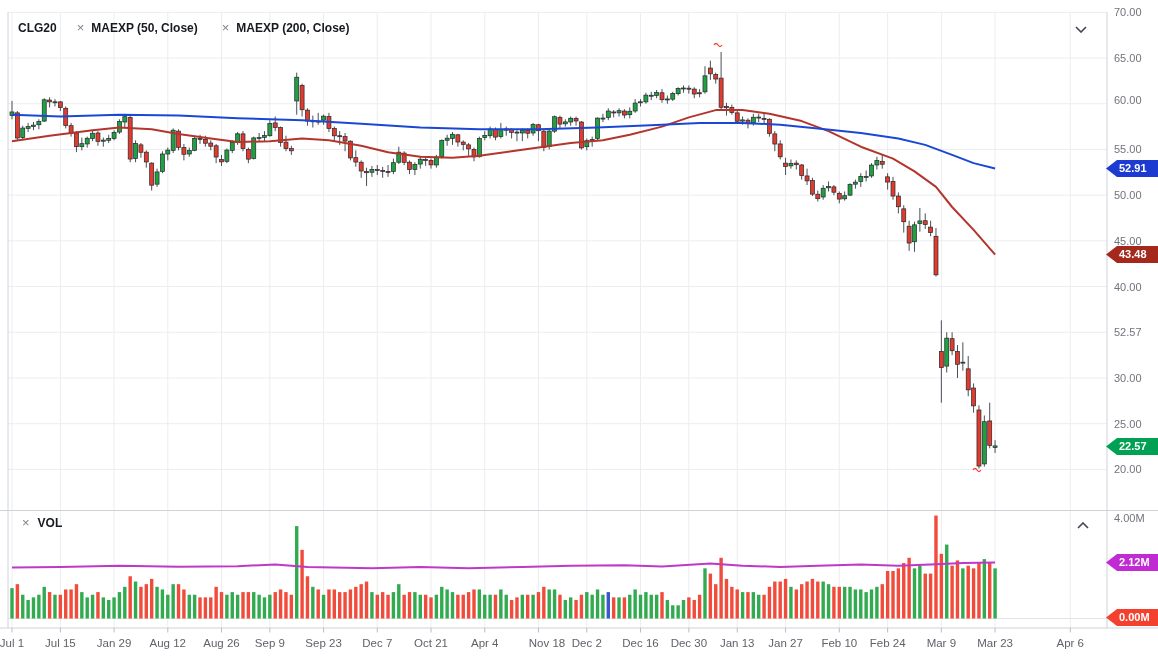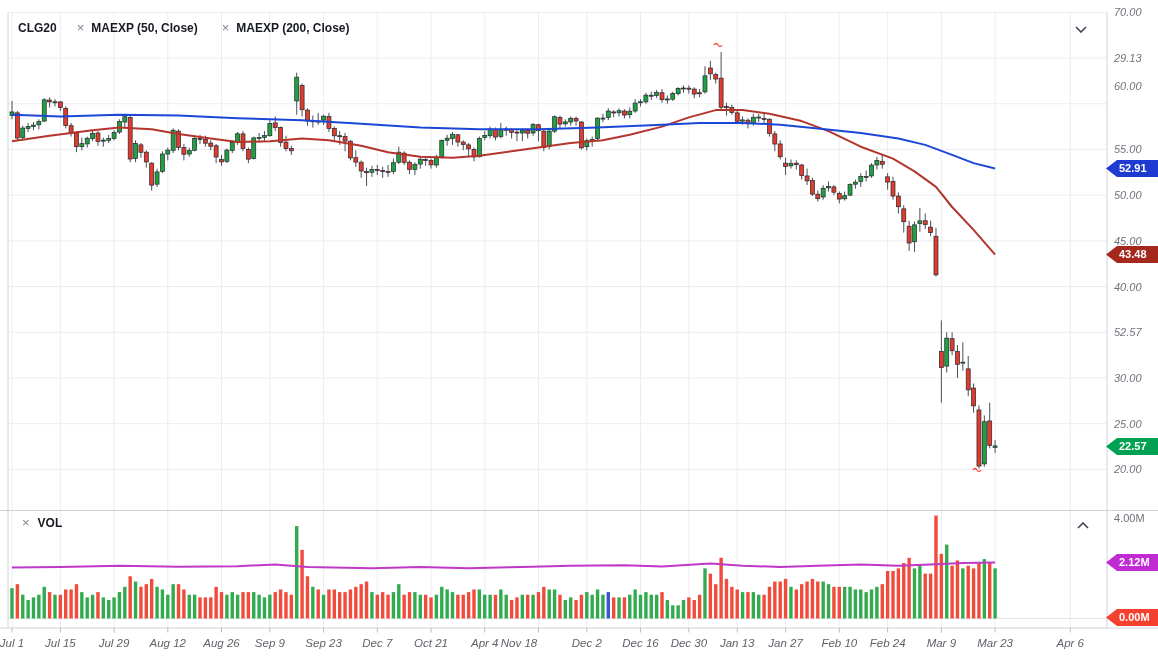--- a/index.html
+++ b/index.html
@@ -14,21 +14,21 @@
   .vol-legend{position:absolute;left:22px;top:515px;display:flex;align-items:center;
           font-size:12px;font-weight:bold;color:#16191f;z-index:5;}
   .vol-legend .x{color:#7d828c;font-weight:normal;font-size:13px;margin-right:8px;cursor:pointer;}
   .chev{position:absolute;width:20px;height:16px;z-index:6;cursor:pointer;display:flex;
         align-items:center;justify-content:center;}
   .axis-label{position:absolute;font-size:11px;color:#70737c;height:14px;line-height:14px;left:1114px;}
   .date-label{position:absolute;font-size:11.5px;color:#5f6268;top:637px;width:60px;text-align:center;}
   .badge{position:absolute;left:1106px;width:52px;height:17px;line-height:17px;color:#fff;
          font-size:11px;font-weight:bold;padding-left:13px;box-sizing:content-box;
          clip-path:polygon(0 50%,11px 0,100% 0,100% 100%,11px 100%);z-index:4;}
-  .layer{position:absolute;left:0;top:0;width:1158px;height:662px;pointer-events:none;font-style:italic;}
+  .layer{position:absolute;left:0;top:0;width:1158px;height:662px;pointer-events:none;}
 </style>
 </head>
 <body>
 
 <div id="app">
   <svg id="plot" class="" width="1158" height="662">
       <line x1="8" x2="1107" y1="12.3" y2="12.3" stroke="#ebedf0" stroke-width="1"></line>
       <line x1="8" x2="1107" y1="58.00999999999999" y2="58.00999999999999" stroke="#ebedf0" stroke-width="1"></line>
       <line x1="8" x2="1107" y1="103.71999999999998" y2="103.71999999999998" stroke="#ebedf0" stroke-width="1"></line>
       <line x1="8" x2="1107" y1="149.43" y2="149.43" stroke="#ebedf0" stroke-width="1"></line>
@@ -664,43 +664,43 @@
       </svg>
   </div>
   <div class="chev" style="left:1073px;top:517px;">
     <svg width="12" height="7" viewBox="0 0 12 7">
         <polyline points="1,6 6,1 11,6" fill="none" stroke="#434651" stroke-width="1.6"></polyline>
       </svg>
   </div>
 
   <div id="price-axis" class="layer">
       <span class="axis-label" style="top: 5.3px;">70.00</span>
-      <span class="axis-label" style="top: 51.01px;">29.13</span>
-      <span class="axis-label" style="top: 79px;">60.00</span>
+      <span class="axis-label" style="top: 51.01px;">65.00</span>
+      <span class="axis-label" style="top: 93px;">60.00</span>
       <span class="axis-label" style="top: 142.43px;">55.00</span>
       <span class="axis-label" style="top: 188.14px;">50.00</span>
       <span class="axis-label" style="top: 233.85px;">45.00</span>
       <span class="axis-label" style="top: 279.56px;">40.00</span>
       <span class="axis-label" style="top: 325.27px;">52.57</span>
       <span class="axis-label" style="top: 370.98px; text-align: right;">30.00</span>
       <span class="axis-label" style="top: 416.69px;">25.00</span>
       <span class="axis-label" style="top: 462.4px;">20.00</span>
     </div>
   <div id="date-axis" class="layer">
       <span class="date-label" style="left: -18px;">Jul 1</span>
       <span class="date-label" style="left: 30.348px;">Jul 15</span>
-      <span class="date-label" style="left: 84.068px;">Jul 29</span>
+      <span class="date-label" style="left: 84.068px;">Jan 29</span>
       <span class="date-label" style="left: 137.788px;">Aug 12</span>
       <span class="date-label" style="left: 191.508px;">Aug 26</span>
       <span class="date-label" style="left: 239.856px;">Sep 9</span>
       <span class="date-label" style="left: 293.576px;">Sep 23</span>
       <span class="date-label" style="left: 347.296px;">Dec 7</span>
       <span class="date-label" style="left: 401.016px;">Oct 21</span>
       <span class="date-label" style="left: 454.736px;">Apr 4</span>
-      <span class="date-label" style="left: 489px;">Nov 18</span>
+      <span class="date-label" style="left: 517px;">Nov 18</span>
       <span class="date-label" style="left: 556.804px;">Dec 2</span>
       <span class="date-label" style="left: 610.524px;">Dec 16</span>
       <span class="date-label" style="left: 658.872px;">Dec 30</span>
       <span class="date-label" style="left: 707.22px;">Jan 13</span>
       <span class="date-label" style="left: 755.568px;">Jan 27</span>
       <span class="date-label" style="left: 809.288px;">Feb 10</span>
       <span class="date-label" style="left: 857.636px;">Feb 24</span>
       <span class="date-label" style="left: 911.356px;">Mar 9</span>
       <span class="date-label" style="left: 965.076px;">Mar 23</span>
       <span class="date-label" style="left: 1040.28px;">Apr 6</span>

